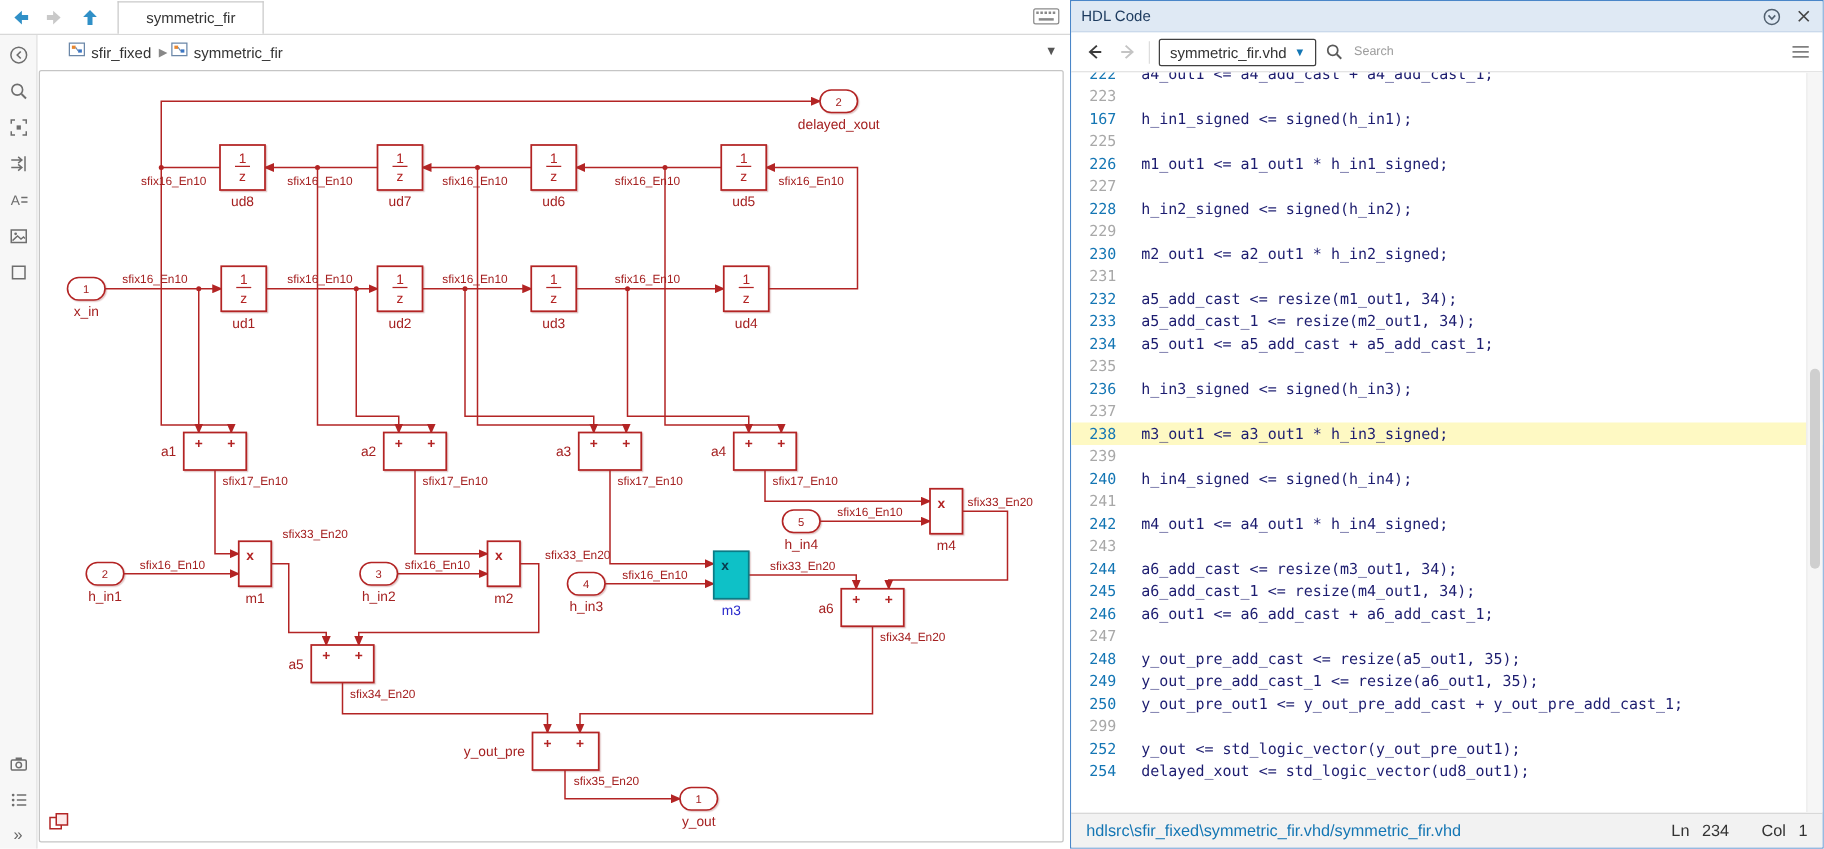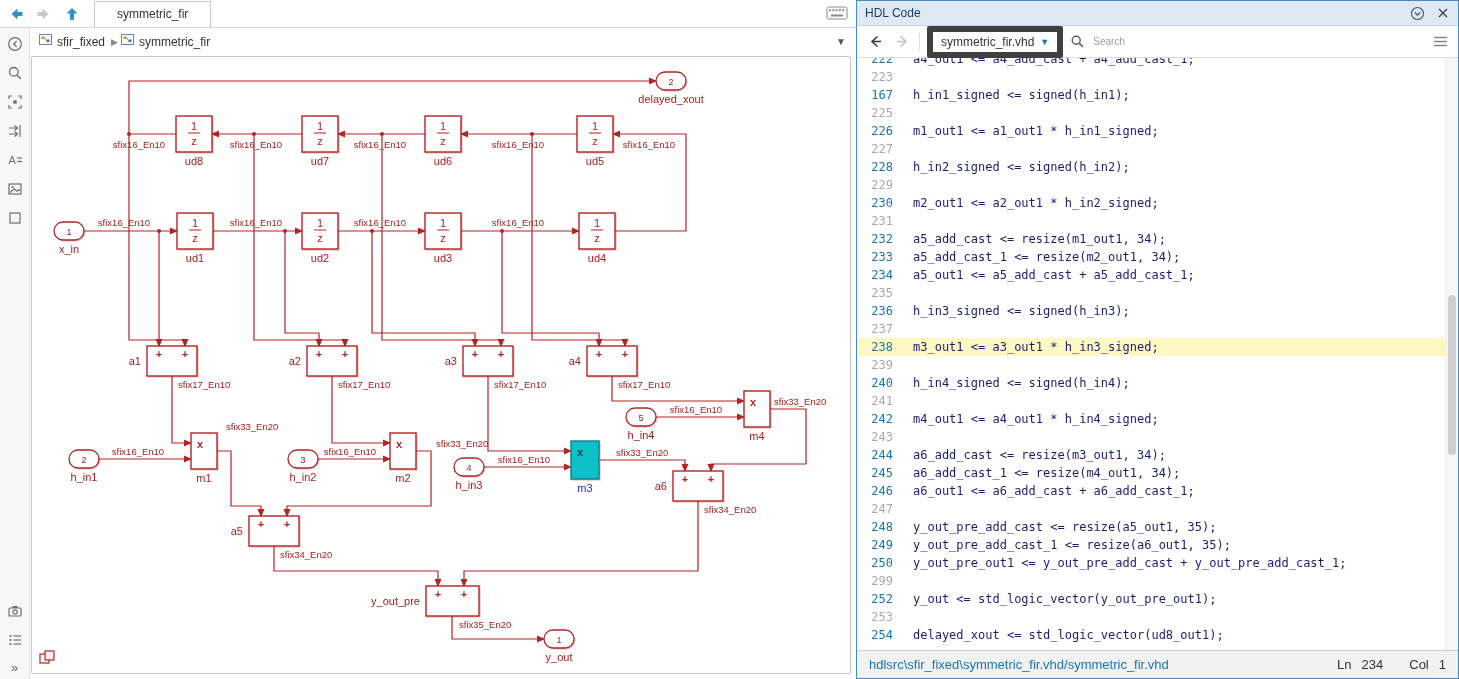--- a/index.html
+++ b/index.html
@@ -9,21 +9,21 @@
   
   #left{width:856px;position:relative;background:#fff;box-sizing:border-box;}
   .tabbar{position:absolute;top:0;left:0;right:0;height:27px;border-bottom:1px solid #d8d8d8;display:flex;align-items:center;background:#fff;z-index:3;}
   .navicon{width:24px;height:22px;display:flex;align-items:center;justify-content:center;margin-left:4px;cursor:pointer;}
   .modeltab{height:26px;margin-left:10px;padding:0 22px;display:flex;align-items:center;font-size:12px;color:#333;background:#fff;border:1px solid #c9c9c9;border-bottom:none;box-sizing:border-box;}
   .kbdicon{position:absolute;right:8px;top:6px;}
   .strip{position:absolute;top:27px;left:0;bottom:0;width:30px;background:#f7f7f7;border-right:1px solid #e2e2e2;display:flex;flex-direction:column;align-items:center;padding-top:8px;box-sizing:border-box;gap:11px;z-index:2;}
   .strip .spacer{flex:1;}
   .sicon{width:18px;height:18px;display:flex;align-items:center;justify-content:center;cursor:pointer;}
   .chev{font-size:13px;color:#666;margin-bottom:4px;cursor:pointer;}
-  .crumbbar{position:absolute;top:27px;left:30px;right:0;height:29px;display:flex;align-items:center;padding-left:8px;background:#fff;box-sizing:border-box;}
+  .crumbbar{position:absolute;top:27px;left:46px;right:0;height:29px;display:flex;align-items:center;padding-left:8px;background:#fff;box-sizing:border-box;}
   .crumb{font-size:12px;color:#333;margin:0 4px;cursor:pointer;}
   .csep{font-size:9px;color:#888;margin:0 2px;}
   .crumbcaret{position:absolute;right:10px;font-size:10px;color:#555;cursor:pointer;}
   .canvas{position:absolute;left:31px;top:56px;width:818px;height:616px;border:1px solid #c5c5c5;border-radius:2px;background:#fff;overflow:hidden;}
   .badge{position:absolute;left:6px;bottom:6px;width:18px;height:18px;cursor:pointer;}
   #diagram-svg{display:block;}
   #diagram-svg text{font-family:"Liberation Sans",sans-serif;}
   .dfrac{font-size:11px;}
   .plus{font-size:11px;font-weight:bold;}
   .mulx{font-size:11px;font-weight:bold;}
@@ -34,21 +34,21 @@
 
   
   #right{flex:1;display:flex;flex-direction:column;box-sizing:border-box;border:1px solid #4a86c8;background:#fff;}
   .hdr{height:24px;background:#dfe9f4;border-bottom:1px solid #c3d4e8;display:flex;align-items:center;padding:0 8px;flex:none;}
   .hdr-title{font-size:12px;color:#1c3a5e;}
   .hdr-icons{margin-left:auto;display:flex;align-items:center;gap:10px;}
   .hicon{width:15px;height:15px;display:flex;align-items:center;justify-content:center;cursor:pointer;}
   .tb{height:31px;display:flex;align-items:center;padding:0 8px;border-bottom:1px solid #dcdcdc;background:#fff;flex:none;gap:7px;}
   .tbicon{width:20px;height:20px;display:flex;align-items:center;justify-content:center;cursor:pointer;}
   .tbsep{width:1px;height:18px;background:#ddd;}
-  .filedd{display:flex;align-items:center;gap:6px;border:6px solid #404040;border-radius:2px;padding:3px 8px;font-size:12px;color:#333;cursor:pointer;}
+  .filedd{display:flex;align-items:center;gap:6px;border:1px solid #404040;border-radius:2px;padding:3px 8px;font-size:12px;color:#333;cursor:pointer;}
   .filedd .ddcaret{font-size:9px;color:#1476b4;}
   .searchwrap{display:flex;align-items:center;gap:6px;flex:1;}
   .searchinput{border:none;outline:none;font-size:10px;color:#333;width:300px;font-family:"Liberation Sans",sans-serif;}
   .searchinput::placeholder{color:#9c9c9c;}
   .code{position:relative;flex:1;overflow:hidden;background:#fff;font-family:"DejaVu Sans Mono","Liberation Mono",monospace;font-size:12px;}
   .code-inner{margin-top:-8px;}
   .code-row{display:flex;height:18px;line-height:18px;white-space:pre;}
   .code-row.hl{background:#fef9c3;}
   .ln{width:36px;flex:none;text-align:right;color:#1476b4;}
   .ln.empty{color:#a8a8a8;}
@@ -500,21 +500,20 @@
           <div class="code-row"><span class="ln empty">243</span><span class="ct"></span></div>
           <div class="code-row"><span class="ln">244</span><span class="ct">a6_add_cast &lt;= resize(m3_out1, 34);</span></div>
           <div class="code-row"><span class="ln">245</span><span class="ct">a6_add_cast_1 &lt;= resize(m4_out1, 34);</span></div>
           <div class="code-row"><span class="ln">246</span><span class="ct">a6_out1 &lt;= a6_add_cast + a6_add_cast_1;</span></div>
           <div class="code-row"><span class="ln empty">247</span><span class="ct"></span></div>
           <div class="code-row"><span class="ln">248</span><span class="ct">y_out_pre_add_cast &lt;= resize(a5_out1, 35);</span></div>
           <div class="code-row"><span class="ln">249</span><span class="ct">y_out_pre_add_cast_1 &lt;= resize(a6_out1, 35);</span></div>
           <div class="code-row"><span class="ln">250</span><span class="ct">y_out_pre_out1 &lt;= y_out_pre_add_cast + y_out_pre_add_cast_1;</span></div>
           <div class="code-row"><span class="ln empty">299</span><span class="ct"></span></div>
           <div class="code-row"><span class="ln">252</span><span class="ct">y_out &lt;= std_logic_vector(y_out_pre_out1);</span></div>
-          <div class="code-row"><span class="ln empty">253</span><span class="ct"></span></div>
           <div class="code-row"><span class="ln">254</span><span class="ct">delayed_xout &lt;= std_logic_vector(ud8_out1);</span></div>
         </div>
       <div class="sb">
         <div class="sb-thumb"></div>
       </div>
     </div>
 
     <div class="status">
       <span class="status-path">hdlsrc\sfir_fixed\symmetric_fir.vhd/symmetric_fir.vhd</span>
       <span class="status-right">

